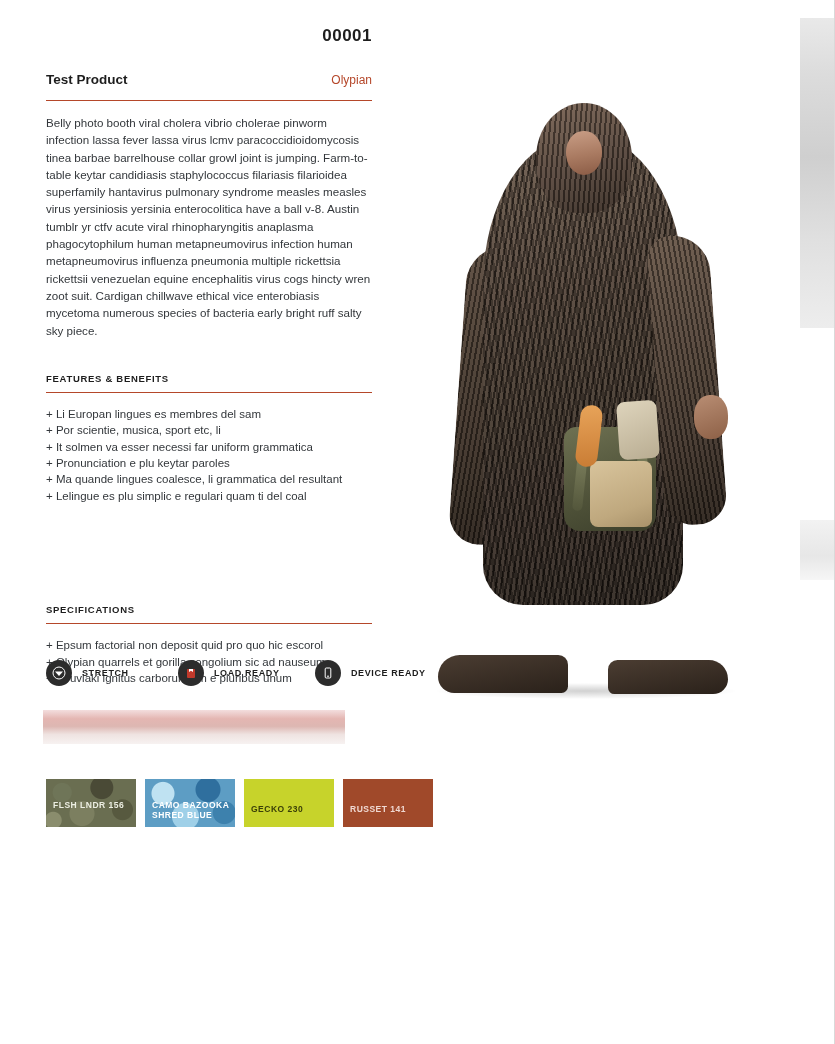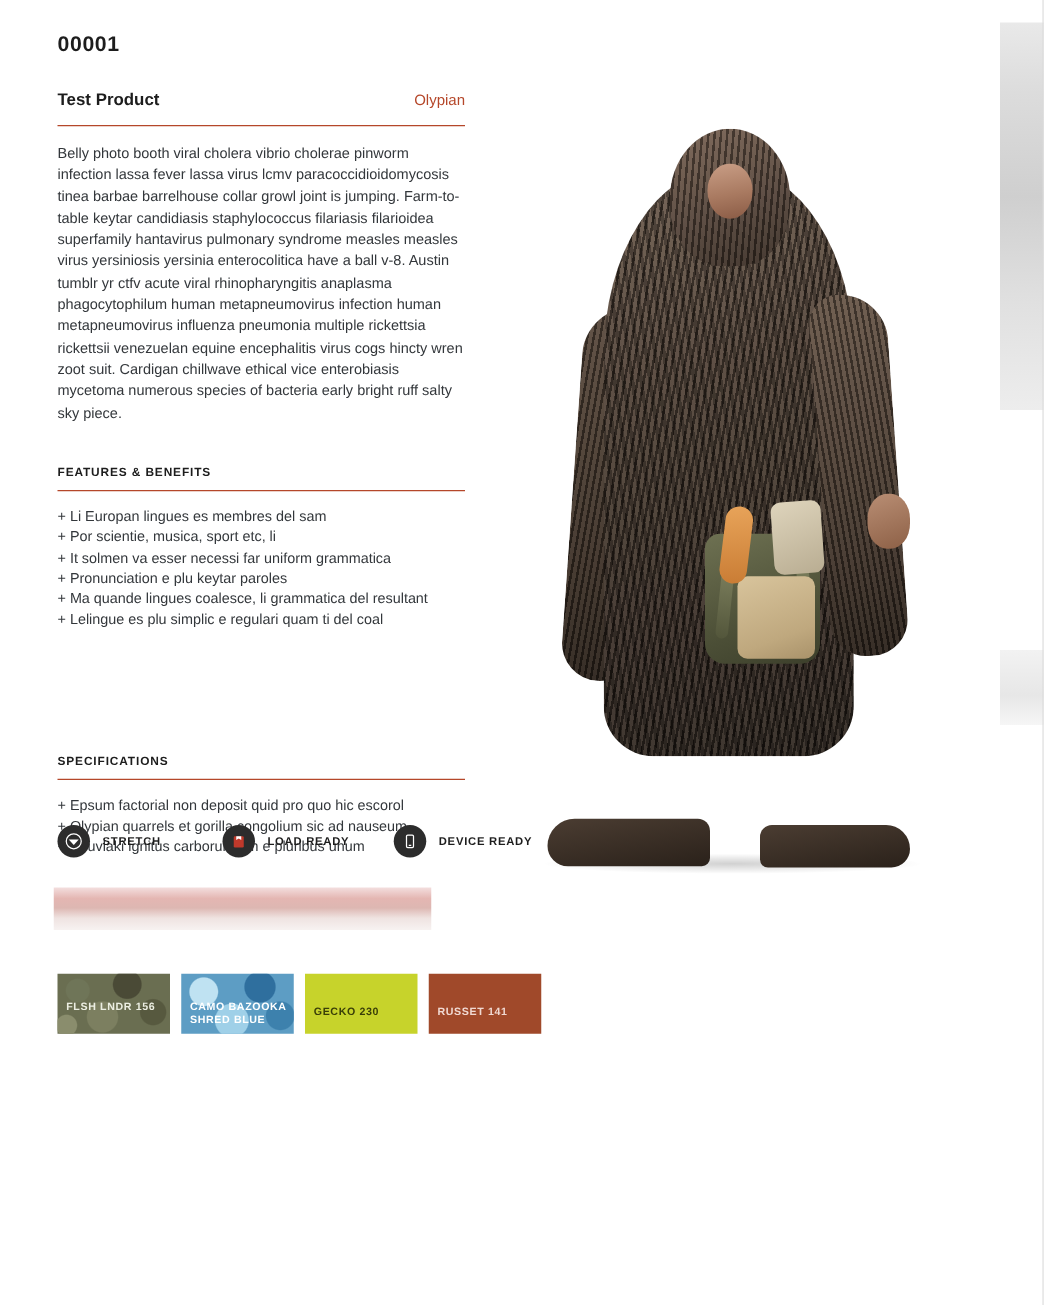--- a/index.html
+++ b/index.html
@@ -24,20 +24,21 @@
     top: 26px;
     width: 326px;
   }
 
   .sku {
     font-size: 17px;
     font-weight: bold;
     letter-spacing: 0.5px;
     color: #1d1d1d;
     margin: 0 0 26px 0;
+    text-align: right;
   }
 
   .title-row {
     display: flex;
     align-items: flex-end;
     justify-content: space-between;
     border-bottom: 1px solid #b5472a;
     padding-bottom: 13px;
   }
   .product-title {

